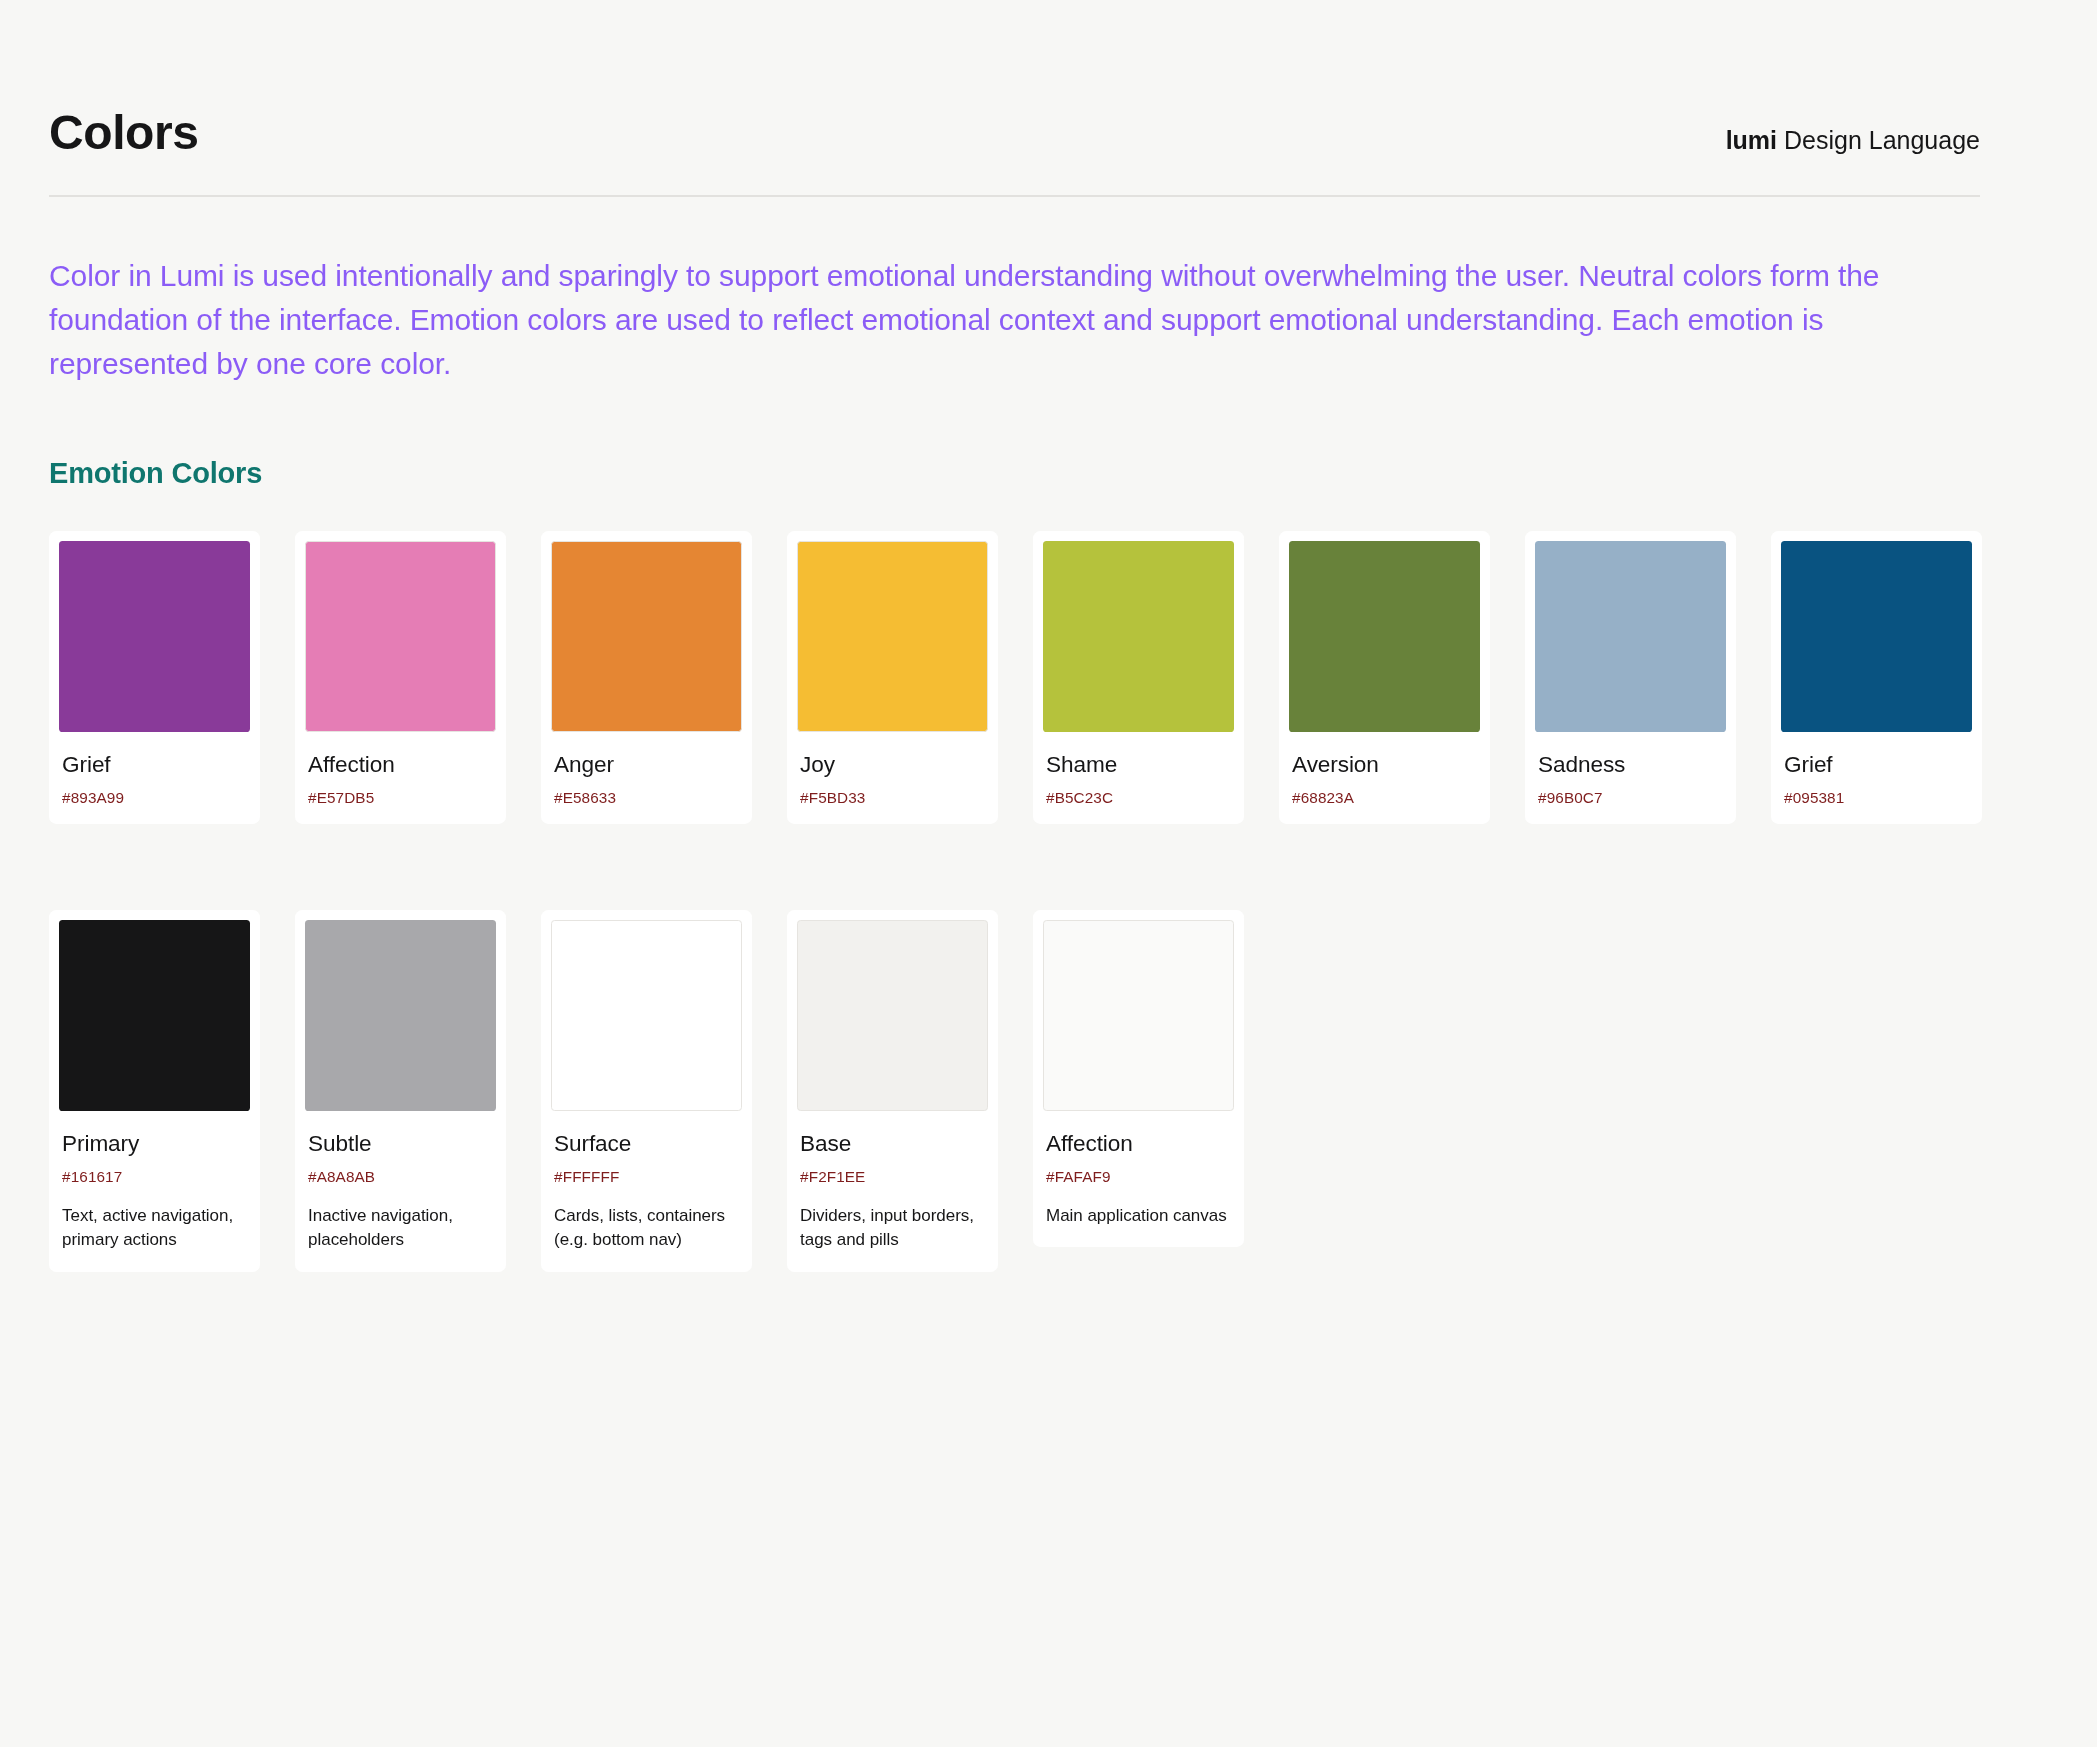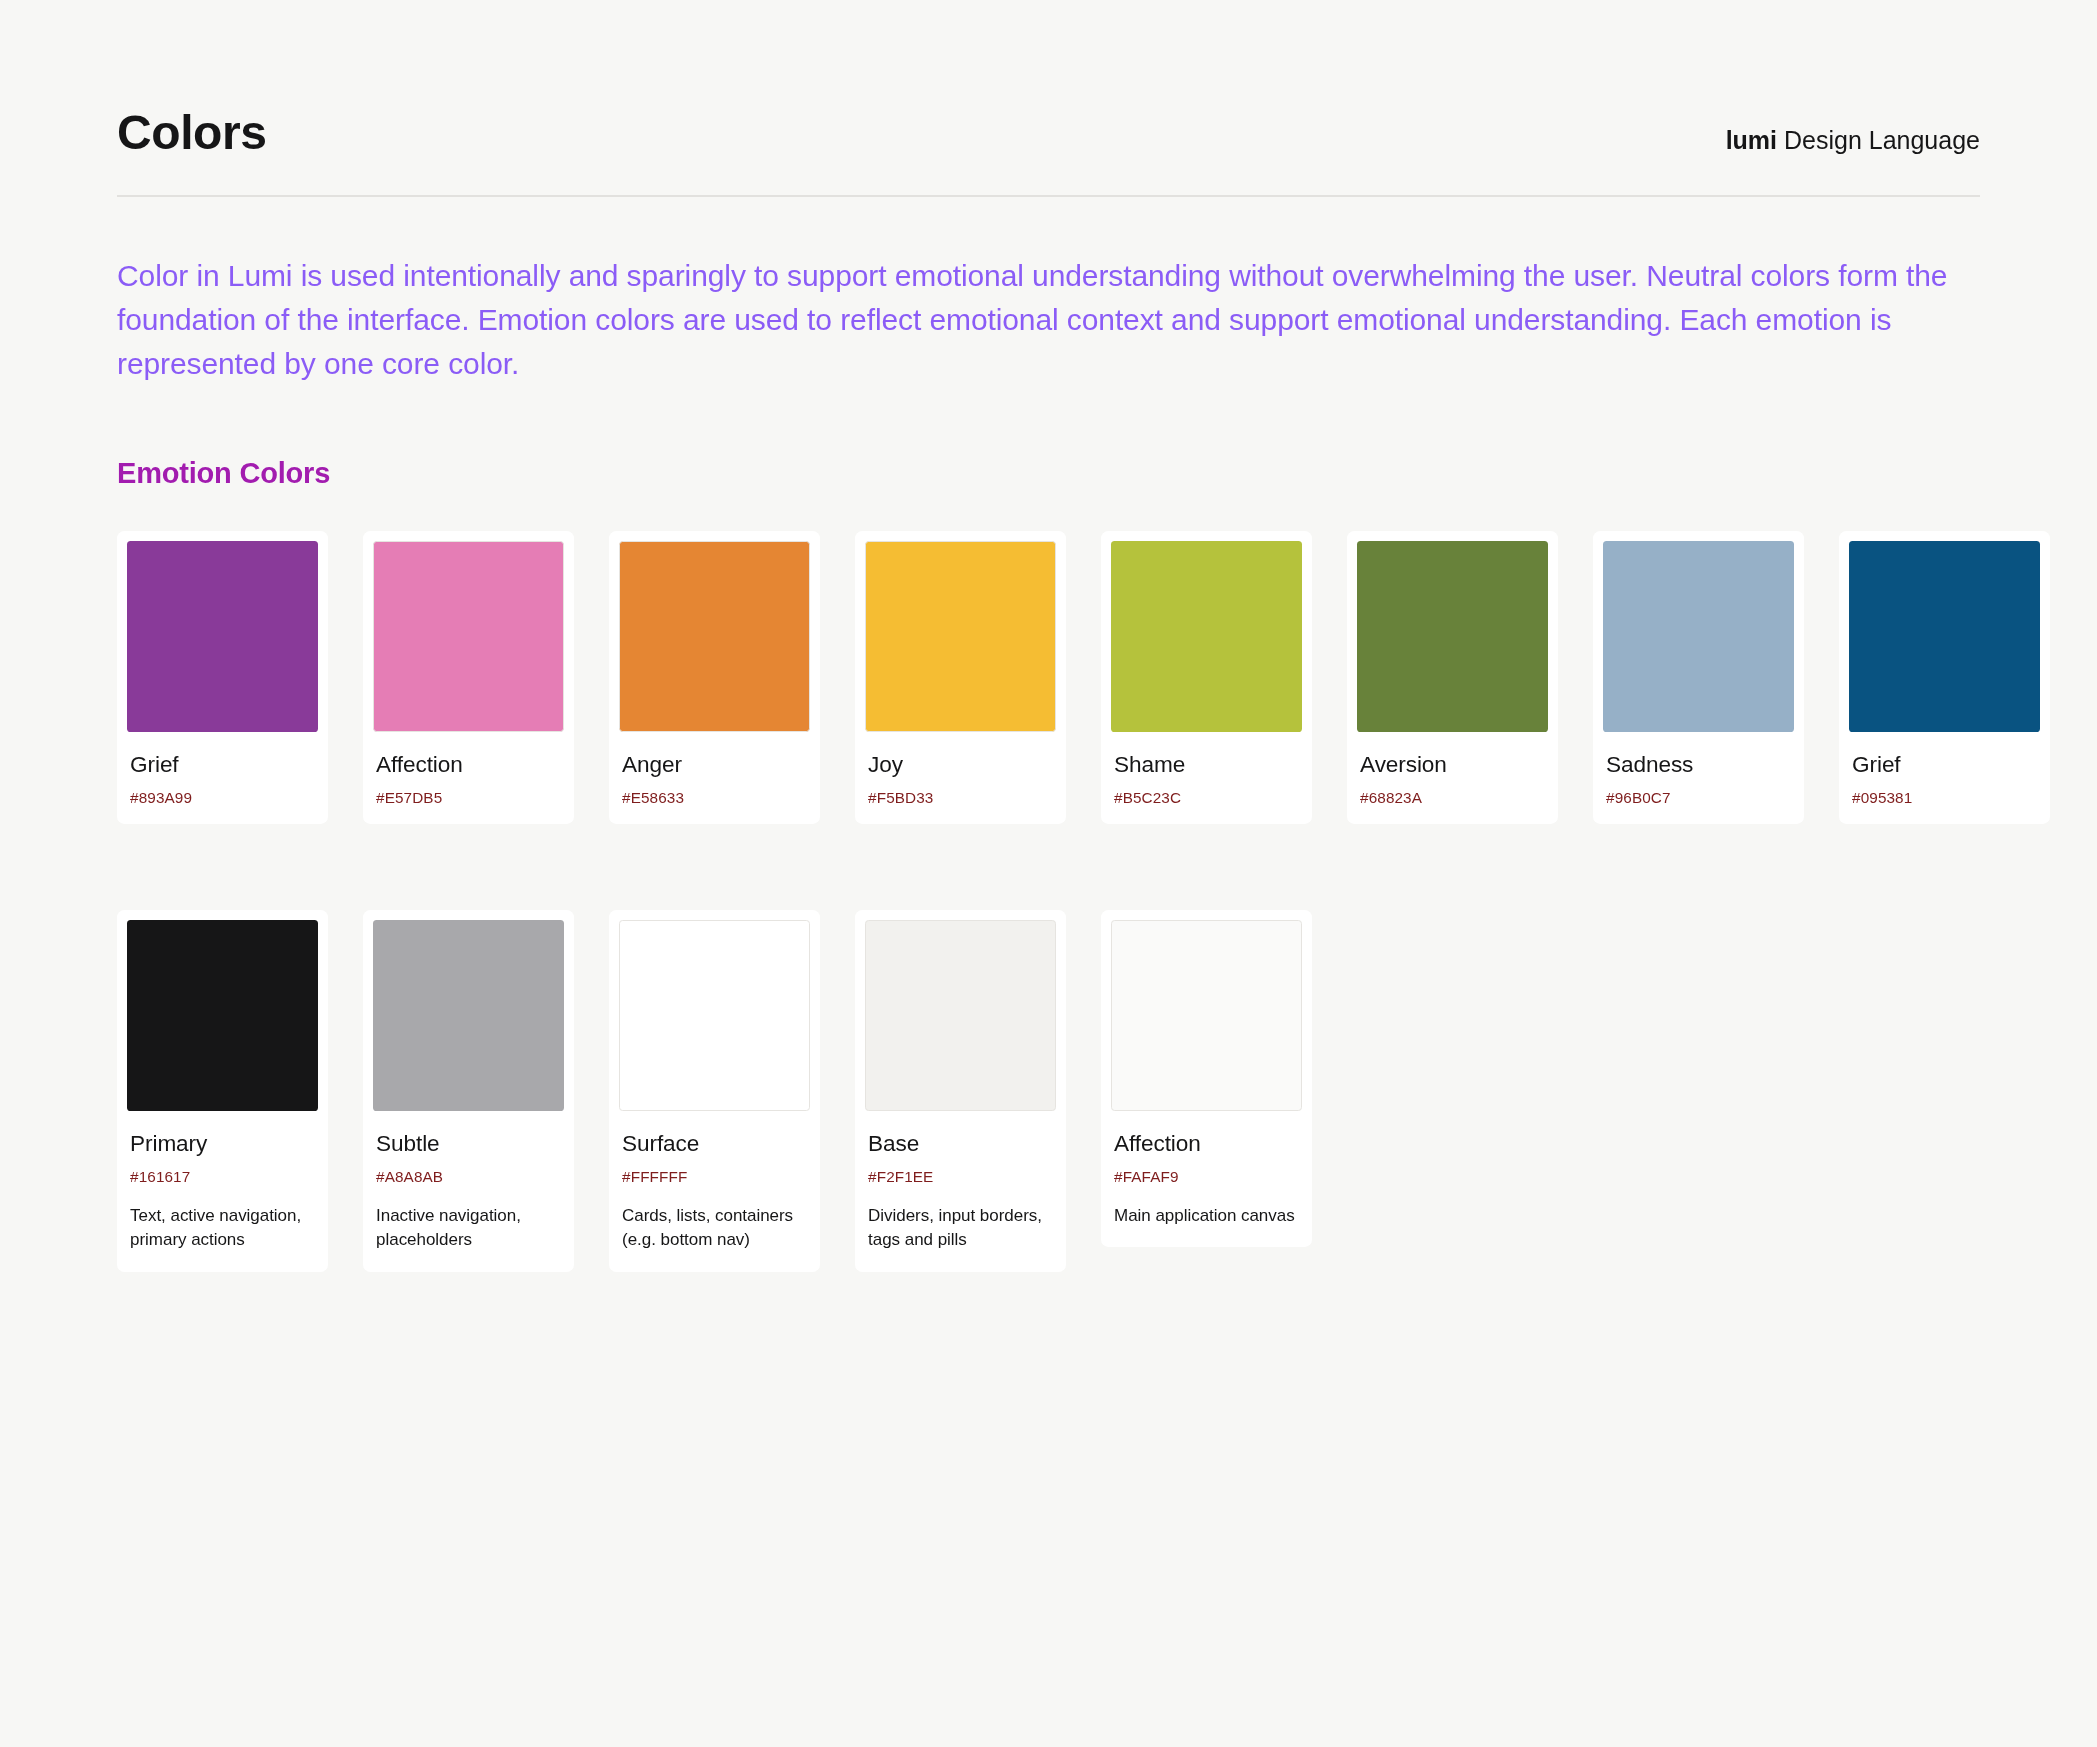--- a/index.html
+++ b/index.html
@@ -12,21 +12,21 @@
   body {
     background: #F7F7F5;
     font-family: "Liberation Sans", sans-serif;
     color: #161617;
     -webkit-font-smoothing: antialiased;
   }
 
   .page {
     width: 2097px;
     height: 1748px;
-    padding: 109px 117px 0 117px;
+    padding: 109px 117px 0 49px;
     position: relative;
   }
 
   
   .header {
     display: flex;
     align-items: flex-end;
     justify-content: space-between;
     padding-bottom: 38px;
   }
@@ -63,21 +63,21 @@
     color: #8b5cf6;
     max-width: 1868px;
     letter-spacing: -0.1px;
   }
 
   
   .section-title {
     font-size: 29px;
     font-weight: 700;
     letter-spacing: -0.2px;
-    color: #a21caf;
+    color: #0f766e;
     margin-top: 32px;
   }
 
   .section-emotion { margin-top: 71px; }
   .section-neutrals { margin-top: 86px; }
 
   .swatch-row {
     display: flex;
     gap: 35px;
     margin-top: 41px;

